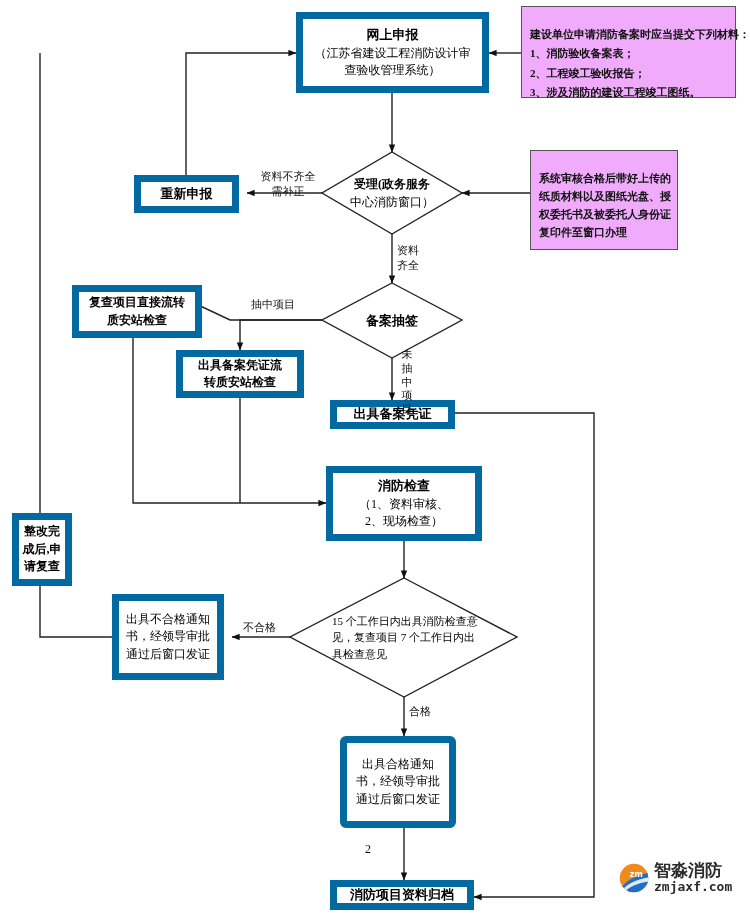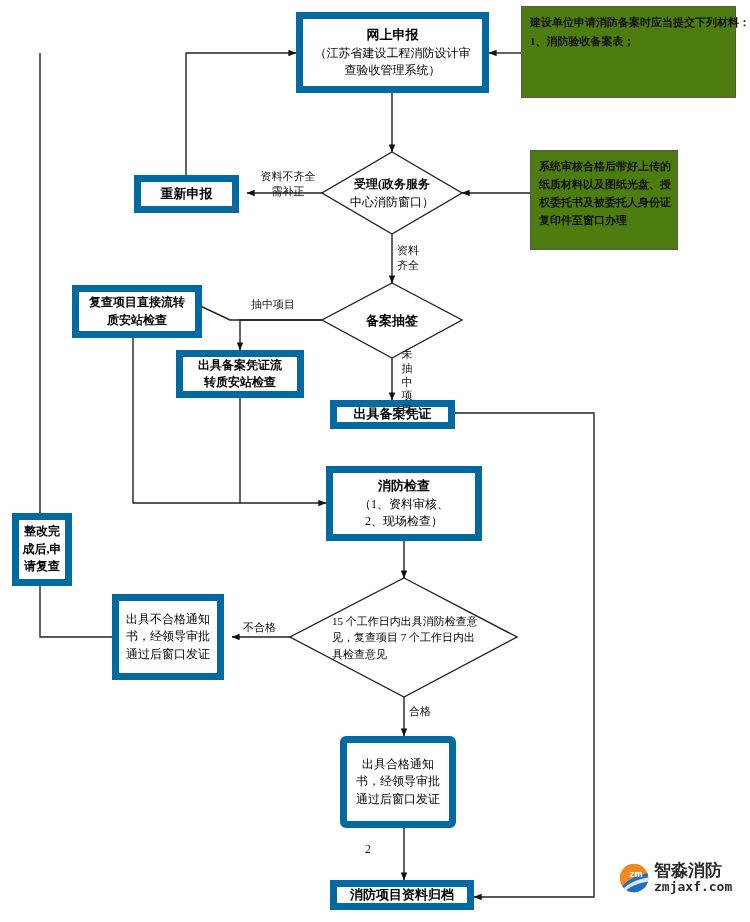--- a/index.html
+++ b/index.html
@@ -36,25 +36,25 @@
   .node .ln{
     display:block;
     white-space:nowrap;
     line-height:1.45;
   }
   .bold .ln{font-weight:bold;}
   .b-head{font-weight:bold;}
   .note{
     position:absolute;
     box-sizing:border-box;
-    background:#4d7c0f;
+    background:#f0abfc;
     border:1px solid #555;
     text-align:left;
     z-index:3;
-    padding:6px 8px;
+    padding:18px 8px;
     font-weight:bold;
     font-size:11px;
     line-height:1.75;
     color:#111;
   }
   .note .ln{display:block;white-space:nowrap;}
   .diamond{
     position:absolute;
     z-index:2;
   }
@@ -172,20 +172,22 @@
 
   <div class="node bold" style="left:296px;top:12px;width:193px;height:81px;font-size:13px;">
     <span class="ln b-head">网上申报</span>
     <span class="ln" style="font-weight:normal;font-size:12px;">（江苏省建设工程消防设计审</span>
     <span class="ln" style="font-weight:normal;font-size:12px;">查验收管理系统）</span>
   </div>
 
   <div class="note" style="left:521px;top:6px;width:215px;height:92px;">
     <span class="ln">建设单位申请消防备案时应当提交下列材料：</span>
     <span class="ln">1、消防验收备案表；</span>
+    <span class="ln">2、工程竣工验收报告；</span>
+    <span class="ln">3、涉及消防的建设工程竣工图纸。</span>
   </div>
 
   <div class="node bold" style="left:134px;top:175px;width:105px;height:38px;font-size:13px;justify-content:center;">
     <span class="ln">重新申报</span>
   </div>
 
   <div class="diamond" style="left:322px;top:152px;width:140px;height:82px;">
     <div class="dtext">
       <span class="ln" style="font-size:12px;">
         <b>受理(政务服务</b>

